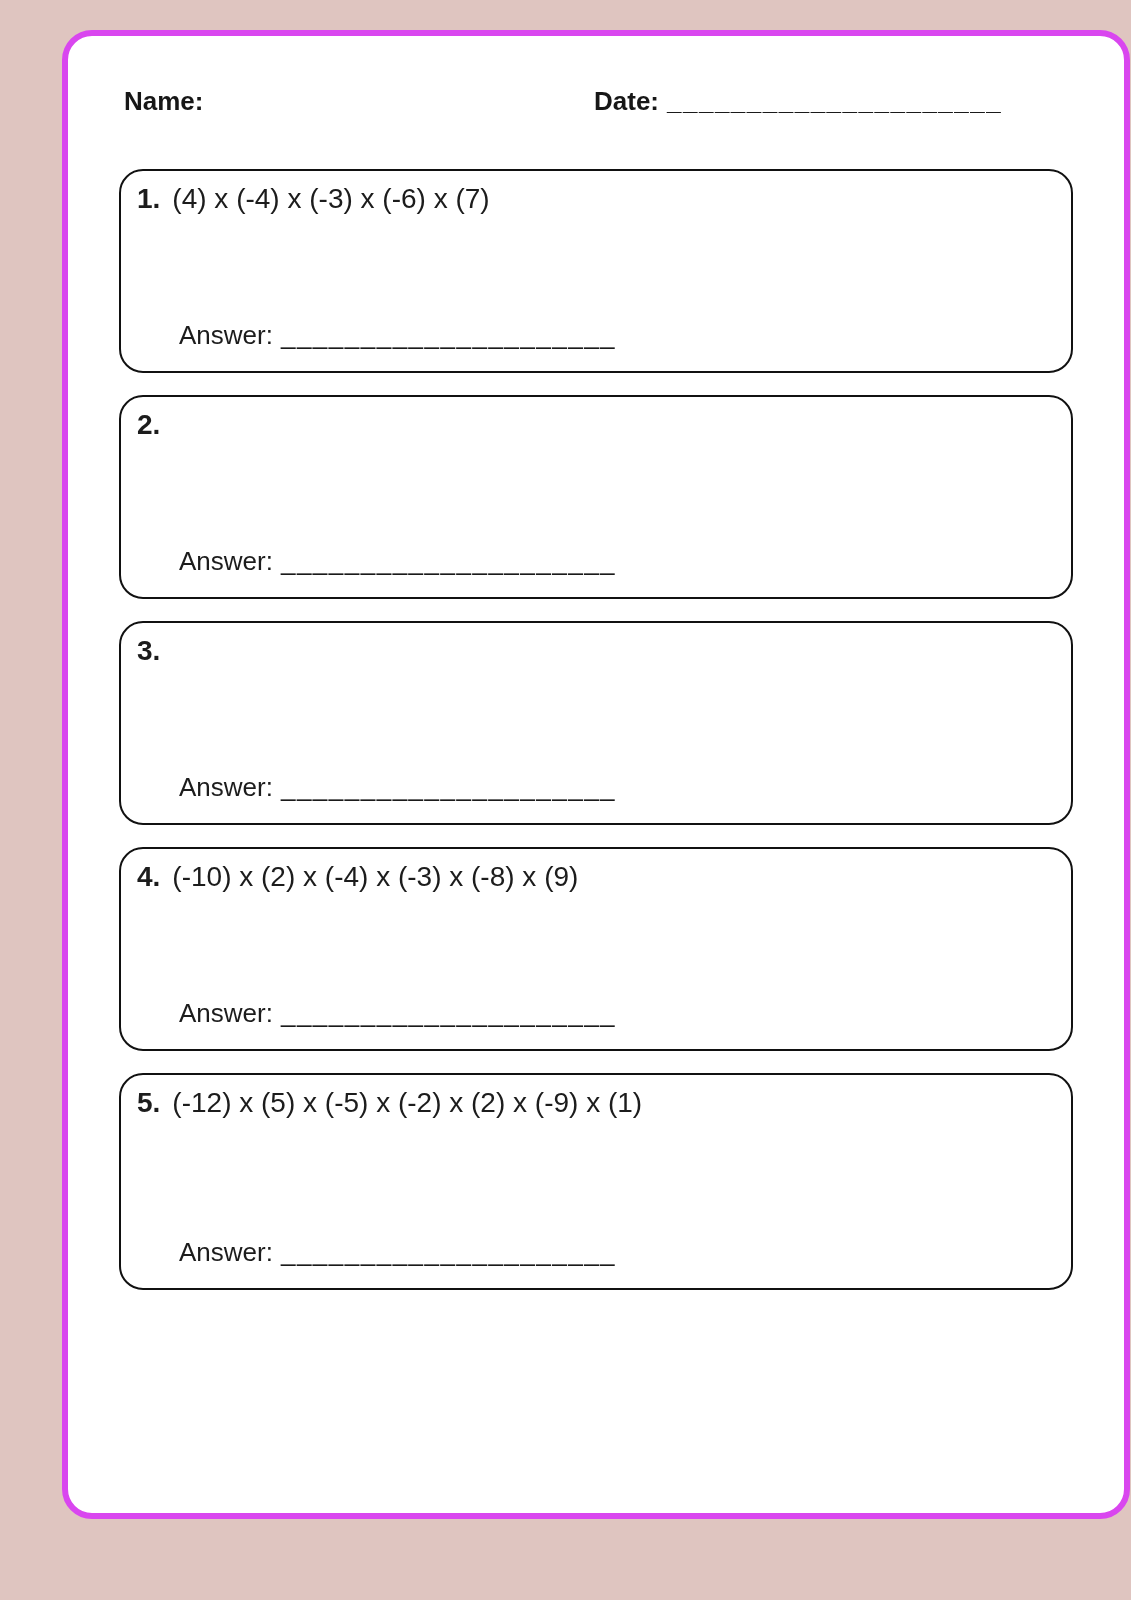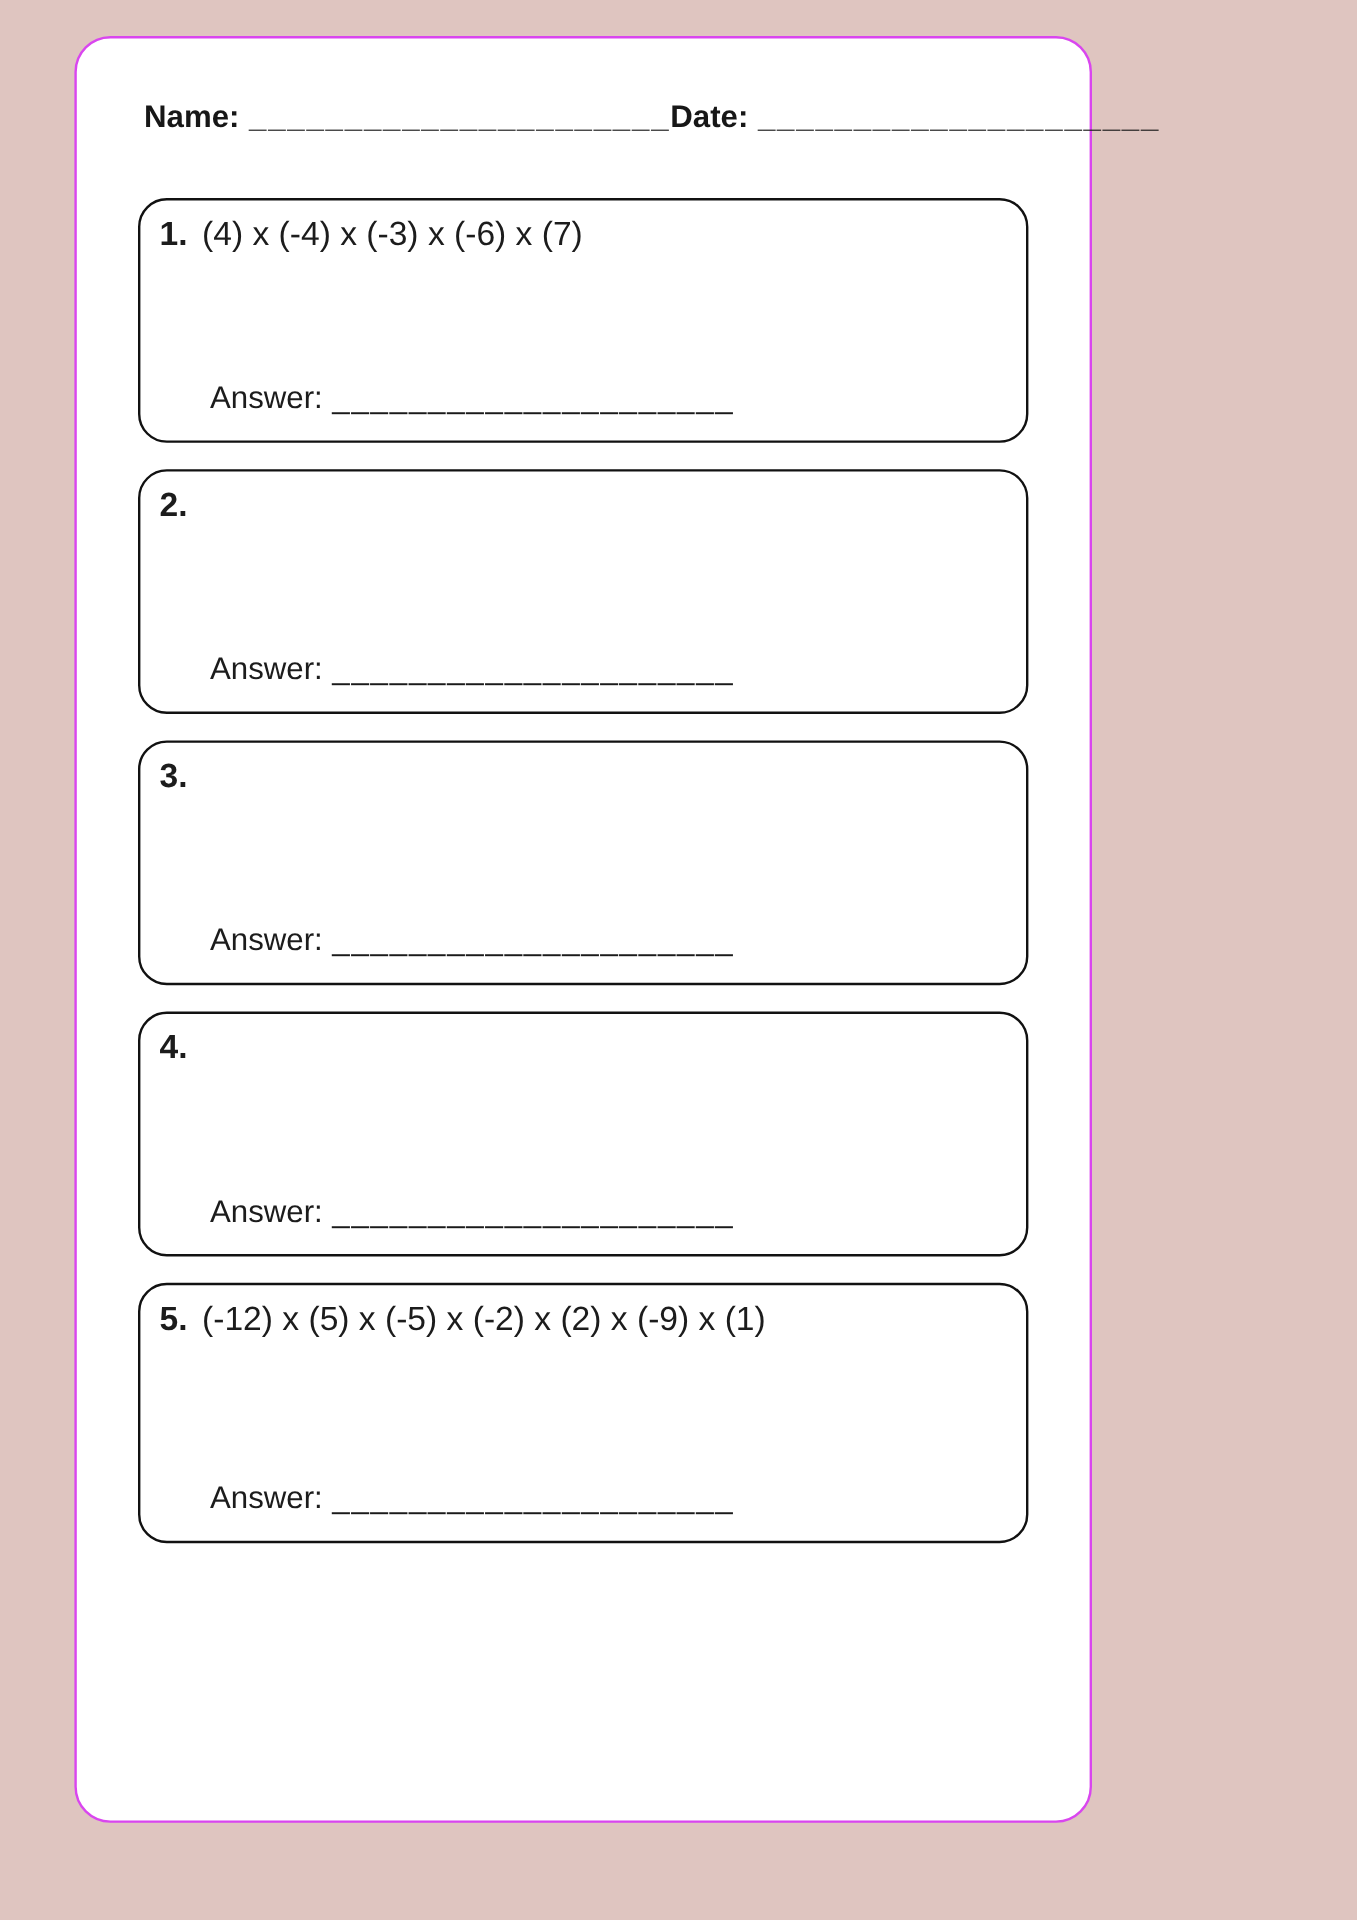--- a/index.html
+++ b/index.html
@@ -12,24 +12,24 @@
     background: #DFC5C0;
     font-family: "Liberation Sans", sans-serif;
     color: #171717;
     position: relative;
     overflow: hidden;
   }
   .card {
     position: absolute;
     left: 62px;
     top: 30px;
-    width: 848px;
+    width: 1068px;
     height: 1489px;
     background: #FFFFFF;
-    border: 2px solid #d946ef;
+    border: 6px solid #d946ef;
     border-radius: 30px;
     box-sizing: border-box;
   }
   .name-date-row {
     display: flex;
     align-items: baseline;
     margin: 50px 56px 0 56px;
     font-size: 26px;
     font-weight: 700;
     white-space: nowrap;
@@ -104,21 +104,20 @@
   }
 </style>
 </head>
 <body>
 
 <div class="card">
 
   <div class="name-date-row">
     <div class="name-group">
       <span>Name:</span>
-      <span class="blank-line">______________________</span>
     </div>
     <div class="date-group">
       <span>Date:</span>
       <span class="blank-line">_____________________</span>
     </div>
   </div>
 
 
 
   <div class="questions">
@@ -150,20 +149,21 @@
       </div>
       <div class="answer-row">
         <span>Answer:</span>
         <span class="blank-line">_____________________</span>
       </div>
     </div>
 
     <div class="qbox">
       <div class="qline">
         <span class="qnum">4.</span>
+        <span class="qexpr">(-10) x (2) x (-4) x (-3) x (-8) x (9)</span>
       </div>
       <div class="answer-row">
         <span>Answer:</span>
         <span class="blank-line">_____________________</span>
       </div>
     </div>
 
     <div class="qbox tall">
       <div class="qline">
         <span class="qnum">5.</span>

